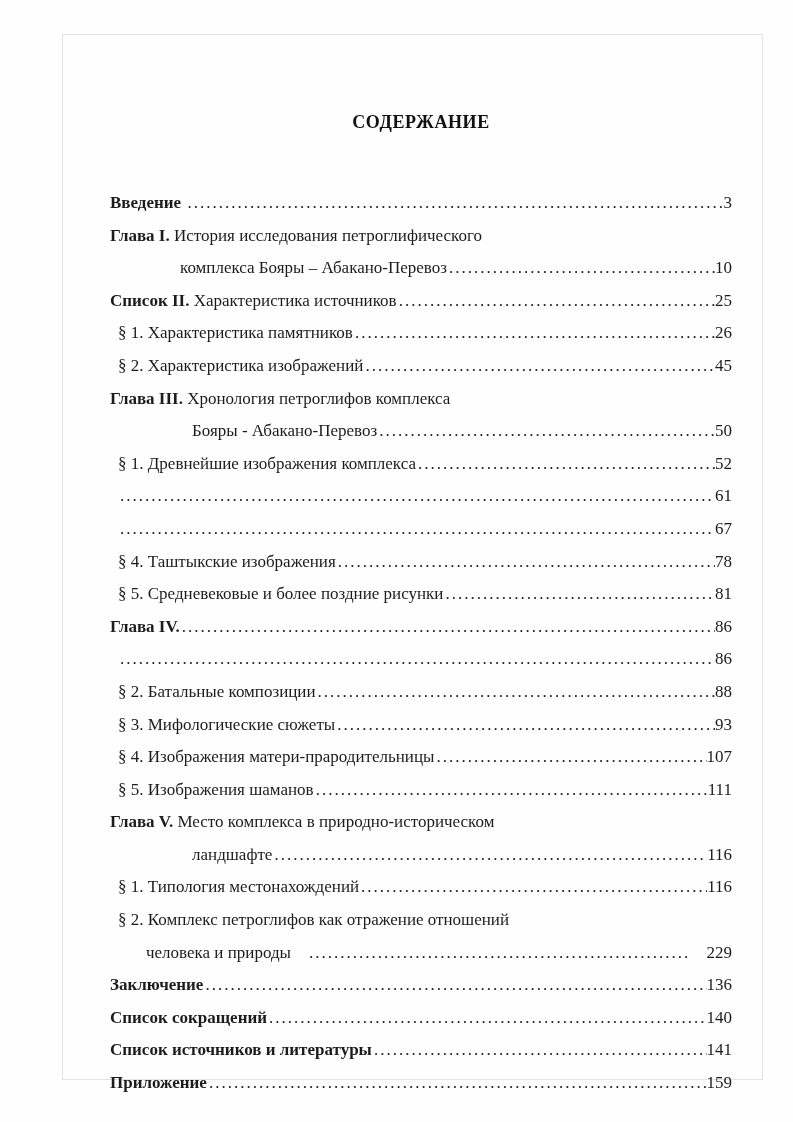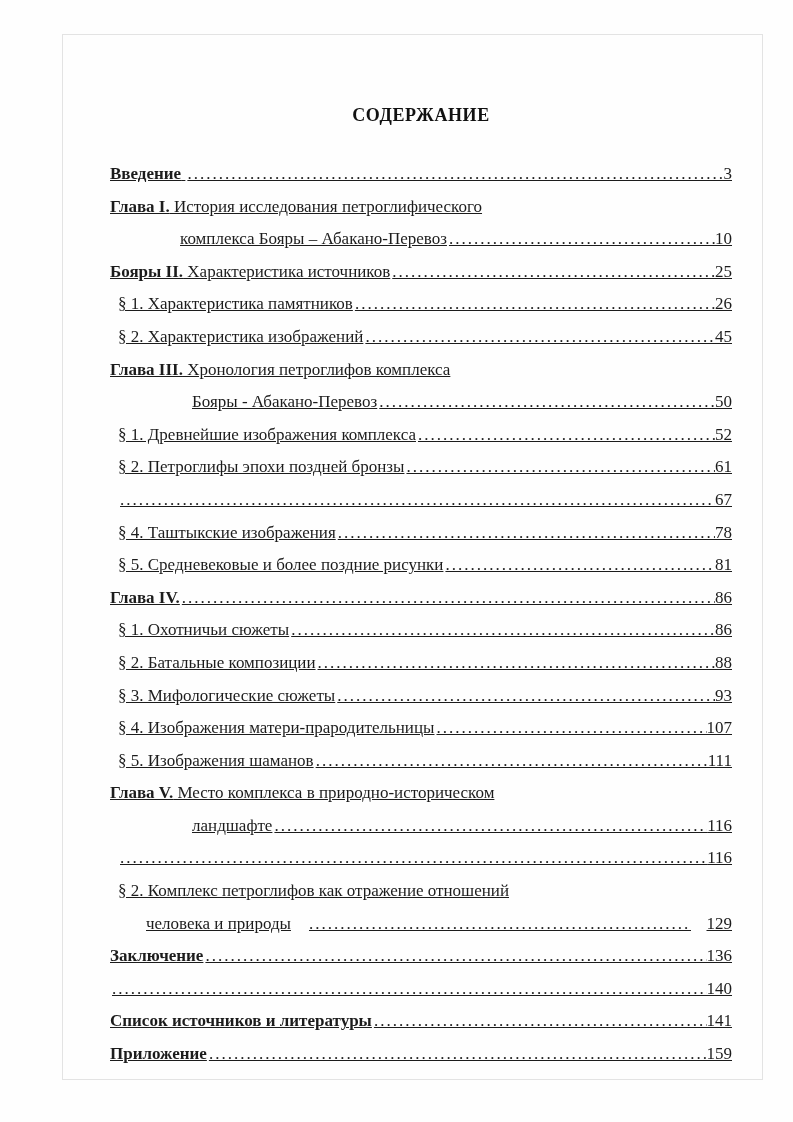--- a/index.html
+++ b/index.html
@@ -24,35 +24,34 @@
     left: 62px;
     top: 34px;
     width: 699px;
     height: 1044px;
     border: 1px solid #e3e3e3;
     pointer-events: none;
   }
   .content {
     position: absolute;
     left: 110px;
-    top: 0;
+    top: 7px;
     width: 622px;
   }
   .title {
     margin-top: 104px;
     text-align: center;
     font-weight: bold;
     font-size: 18px;
     line-height: 22px;
     letter-spacing: 0.6px;
     color: #111;
   }
   .toc {
-    margin-top: 32px;
-    text-decoration: underline;
+    margin-top: 54px;
   }
   .toc-row {
     display: flex;
     align-items: baseline;
     line-height: 32.6px;
     font-size: 17px;
     white-space: pre;
   }
   .toc-row .b { font-weight: bold; }
   .toc-row .t { font-weight: normal; }
@@ -78,40 +77,40 @@
 <body>
 
 <div class="page">
   <div class="scan-frame"></div>
   <div class="content">
     <div class="title">СОДЕРЖАНИЕ</div>
     <div class="toc">
         <div class="toc-row lvl0"><span class="b">Введение</span><span class="t"> </span><span class="leader">................................................................................................................................................................</span><span class="pg">3</span></div>
         <div class="toc-row lvl0"><span class="b">Глава I.</span><span class="t"> История исследования петроглифического</span></div>
         <div class="toc-row lvl3"><span class="t">комплекса Бояры – Абакано-Перевоз</span><span class="leader">................................................................................................................................................................</span><span class="pg">10</span></div>
-        <div class="toc-row lvl0"><span class="b">Бояры II.</span><span class="t"> Характеристика источников</span><span class="leader">................................................................................................................................................................</span><span class="pg">25</span></div>
+        <div class="toc-row lvl0"><span class="b">Список II.</span><span class="t"> Характеристика источников</span><span class="leader">................................................................................................................................................................</span><span class="pg">25</span></div>
         <div class="toc-row lvl1"><span class="t">§ 1. Характеристика памятников</span><span class="leader">................................................................................................................................................................</span><span class="pg">26</span></div>
         <div class="toc-row lvl1"><span class="t">§ 2. Характеристика изображений</span><span class="leader">................................................................................................................................................................</span><span class="pg">45</span></div>
         <div class="toc-row lvl0"><span class="b">Глава III.</span><span class="t"> Хронология петроглифов комплекса</span></div>
         <div class="toc-row lvl4"><span class="t">Бояры - Абакано-Перевоз</span><span class="leader">................................................................................................................................................................</span><span class="pg">50</span></div>
         <div class="toc-row lvl1"><span class="t">§ 1. Древнейшие изображения комплекса</span><span class="leader">................................................................................................................................................................</span><span class="pg">52</span></div>
-        <div class="toc-row lvl1"><span class="t">§ 2. Петроглифы эпохи поздней бронзы</span><span class="leader">................................................................................................................................................................</span><span class="pg">61</span></div>
+        <div class="toc-row lvl1"><span class="leader">................................................................................................................................................................</span><span class="pg">61</span></div>
         <div class="toc-row lvl1"><span class="leader">................................................................................................................................................................</span><span class="pg">67</span></div>
         <div class="toc-row lvl1"><span class="t">§ 4. Таштыкские изображения</span><span class="leader">................................................................................................................................................................</span><span class="pg">78</span></div>
         <div class="toc-row lvl1"><span class="t">§ 5. Средневековые и более поздние рисунки</span><span class="leader">................................................................................................................................................................</span><span class="pg">81</span></div>
         <div class="toc-row lvl0"><span class="b">Глава IV.</span><span class="leader">................................................................................................................................................................</span><span class="pg">86</span></div>
-        <div class="toc-row lvl1"><span class="t">§ 1. Охотничьи сюжеты</span><span class="leader">................................................................................................................................................................</span><span class="pg">86</span></div>
+        <div class="toc-row lvl1"><span class="leader">................................................................................................................................................................</span><span class="pg">86</span></div>
         <div class="toc-row lvl1"><span class="t">§ 2. Батальные композиции</span><span class="leader">................................................................................................................................................................</span><span class="pg">88</span></div>
         <div class="toc-row lvl1"><span class="t">§ 3. Мифологические сюжеты</span><span class="leader">................................................................................................................................................................</span><span class="pg">93</span></div>
         <div class="toc-row lvl1"><span class="t">§ 4. Изображения матери-прародительницы</span><span class="leader">................................................................................................................................................................</span><span class="pg">107</span></div>
         <div class="toc-row lvl1"><span class="t">§ 5. Изображения шаманов</span><span class="leader">................................................................................................................................................................</span><span class="pg">111</span></div>
         <div class="toc-row lvl0"><span class="b">Глава V.</span><span class="t"> Место комплекса в природно-историческом</span></div>
         <div class="toc-row lvl4"><span class="t">ландшафте</span><span class="leader">................................................................................................................................................................</span><span class="pg">116</span></div>
-        <div class="toc-row lvl1"><span class="leader">................................................................................................................................................................</span><span class="pg">116</span></div>
+        <div class="toc-row lvl1"><span class="t">§ 1. Типология местонахождений</span><span class="leader">................................................................................................................................................................</span><span class="pg">116</span></div>
         <div class="toc-row lvl1"><span class="t">§ 2. Комплекс петроглифов как отражение отношений</span></div>
-        <div class="toc-row lvl2"><span class="t">человека и природы</span><span class="leader">................................................................................................................................................................</span><span class="pg">129</span></div>
+        <div class="toc-row lvl2"><span class="t">человека и природы</span><span class="leader">................................................................................................................................................................</span><span class="pg">229</span></div>
         <div class="toc-row lvl0"><span class="b">Заключение</span><span class="leader">................................................................................................................................................................</span><span class="pg">136</span></div>
-        <div class="toc-row lvl0"><span class="leader">................................................................................................................................................................</span><span class="pg">140</span></div>
+        <div class="toc-row lvl0"><span class="b">Список сокращений</span><span class="leader">................................................................................................................................................................</span><span class="pg">140</span></div>
         <div class="toc-row lvl0"><span class="b">Список источников и литературы</span><span class="leader">................................................................................................................................................................</span><span class="pg">141</span></div>
         <div class="toc-row lvl0"><span class="b">Приложение</span><span class="leader">................................................................................................................................................................</span><span class="pg">159</span></div>
       </div>
   </div>
 </div>
 
 </body></html>

